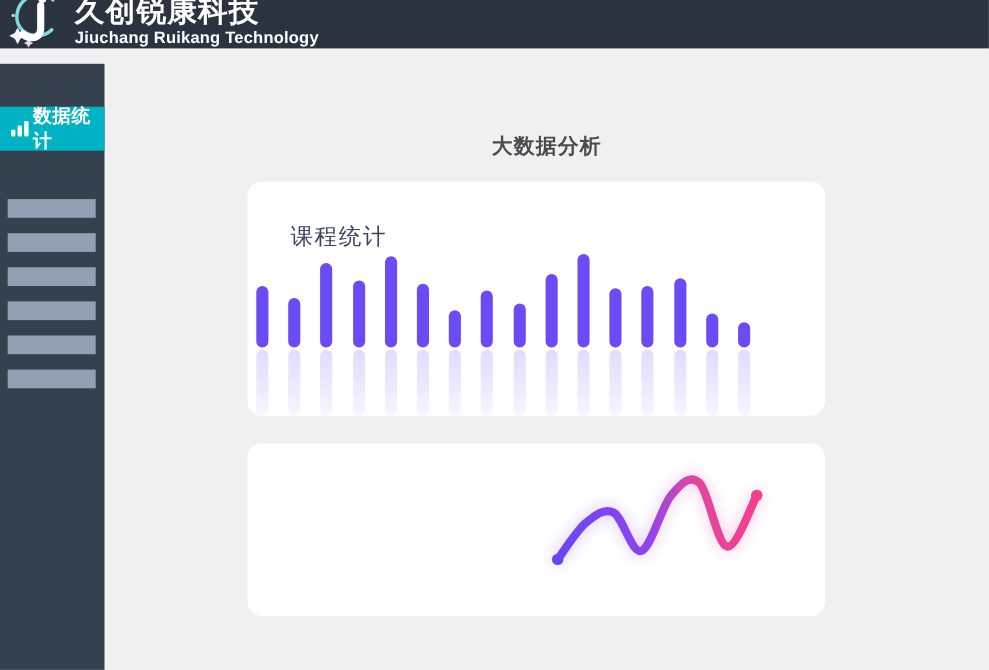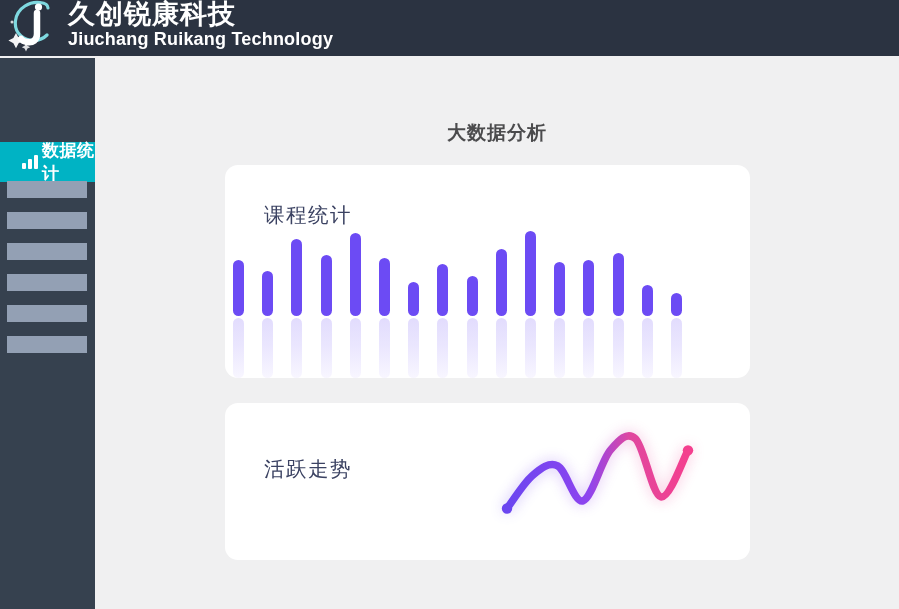--- a/index.html
+++ b/index.html
@@ -5,44 +5,43 @@
   * { margin:0; padding:0; box-sizing:border-box; }
   html,body { width:899px; height:609px; overflow:hidden; }
   body {
     font-family:"Liberation Sans","DejaVu Sans",sans-serif;
     background:#ffffff;
   }
   .app { position:relative; width:899px; height:609px; background:#f0f0f1; }
 
   
   .header {
-    position:absolute; left:0; top:0; width:899px; height:56px;
-    background:#2b3341; display:flex; align-items:flex-start; z-index:5;
+    position:absolute; left:0; top:0; width:899px; height:44px;
+    background:#2b3341; display:flex; align-items:flex-end; z-index:5;
   }
   .logo-mark { position:relative; width:62px; height:52px; margin-left:4px;
     flex:0 0 auto; }
   .logo-mark svg { display:block; }
   .logo-text { display:flex; flex-direction:column; justify-content:center;
     margin-left:2px; }
   .logo-cn { color:#ffffff; font-size:27px; font-weight:bold;
     letter-spacing:1px; line-height:1.05;
     font-family:"DejaVu Sans","Liberation Sans",sans-serif; }
-  .logo-en { color:#ffffff; font-size:18px; font-weight:bold;
+  .logo-en { color:#ffffff; font-size:15px; font-weight:bold;
     letter-spacing:0.2px; line-height:1.2; margin-top:1px; }
 
   
   .sidebar {
     position:absolute; left:0; top:58px; width:95px; height:551px;
     background:#36414f; z-index:4;
   }
   .nav-active {
     position:absolute; left:0; top:39px; width:95px; height:40px;
     background:#00b3c4; display:flex; align-items:center; gap:4px;
-    padding-left:22px;
-    margin-top:45px;
+    padding-left:10px;
   }
   .nav-icon { flex:0 0 auto; display:flex; align-items:flex-end; gap:2px;
     height:14px; }
   .nav-icon i { display:block; width:4px; background:#ffffff;
     border-radius:1px; }
   .nav-icon i:nth-child(1){ height:6px; }
   .nav-icon i:nth-child(2){ height:10px; }
   .nav-icon i:nth-child(3){ height:14px; }
   .nav-label { color:#ffffff; font-size:17px; font-weight:bold;
     letter-spacing:0.5px;
@@ -195,21 +194,20 @@
             <div class="bar-main" style="height: 30.6px; background: rgb(108, 75, 244);"></div>
           </div>
           <div class="bar-col" style="left: 446px;">
             <div class="bar-refl"></div>
             <div class="bar-main" style="height: 23.4px; background: rgb(108, 75, 244);"></div>
           </div>
         </div>
     </div>
 
     <div class="card" id="card-line">
-      <div class="card-title" style="left:39px; top:52px;">活跃走势</div>
       <div class="linewrap" id="line-layer">
           <svg width="525" height="157" viewBox="0 0 525 157">
             <defs>
               <linearGradient id="lineGrad" x1="0" y1="0" x2="1" y2="0">
                 <stop offset="0" stop-color="#6b46f0"></stop>
                 <stop offset="0.45" stop-color="#8e44ef"></stop>
                 <stop offset="0.68" stop-color="#e0479f"></stop>
                 <stop offset="1" stop-color="#f43f8e"></stop>
               </linearGradient>
               <filter id="glow" x="-25%" y="-60%" width="150%" height="260%">

